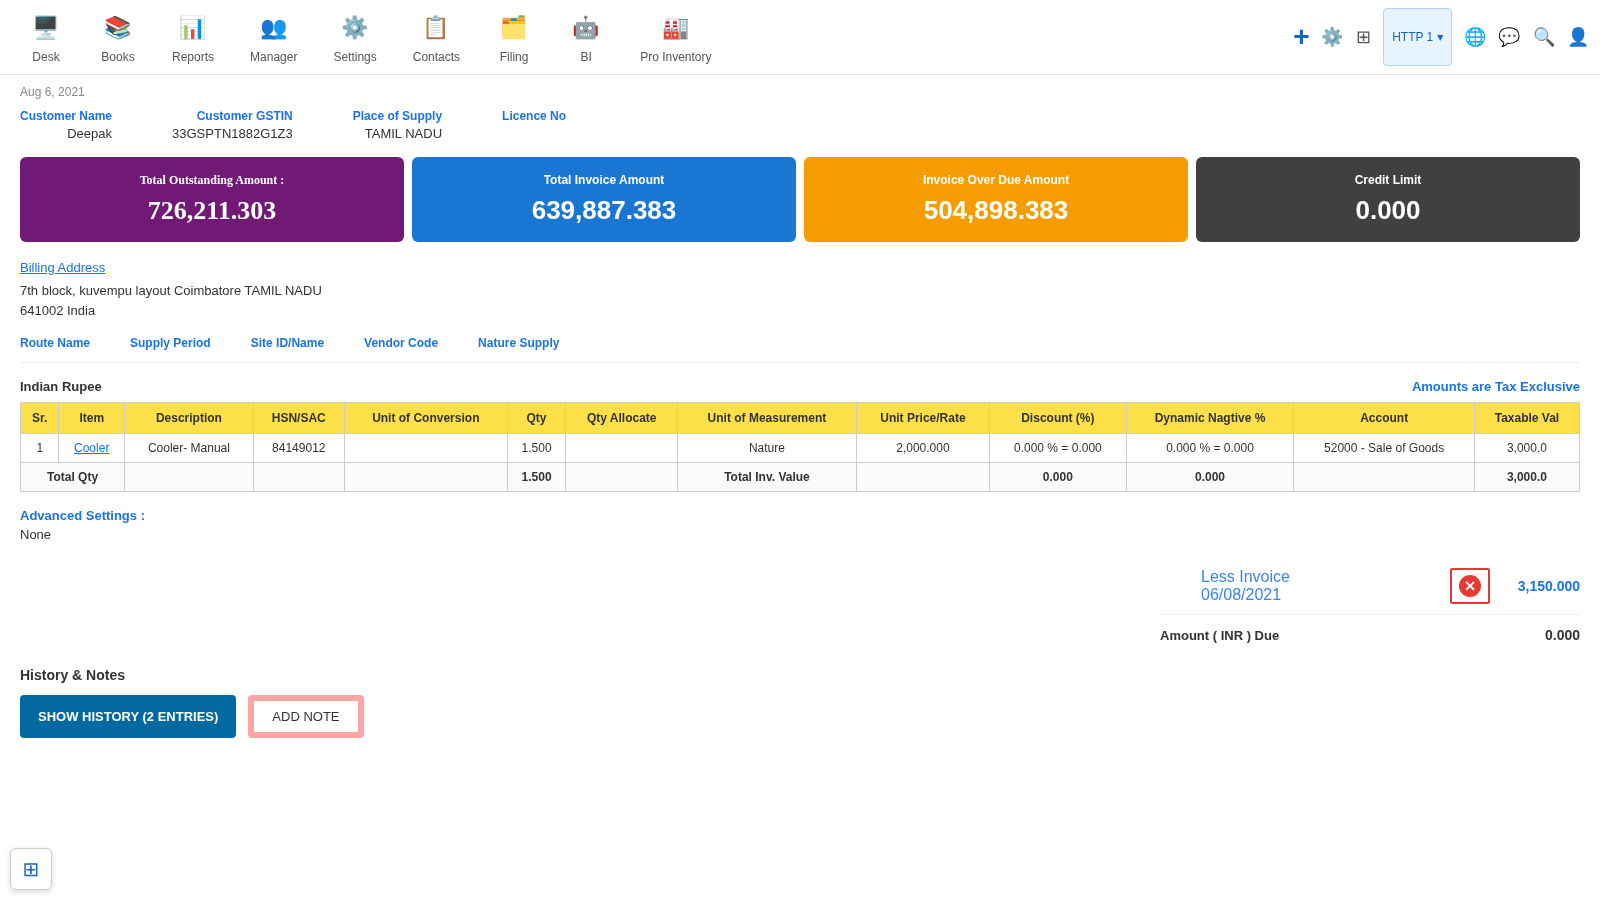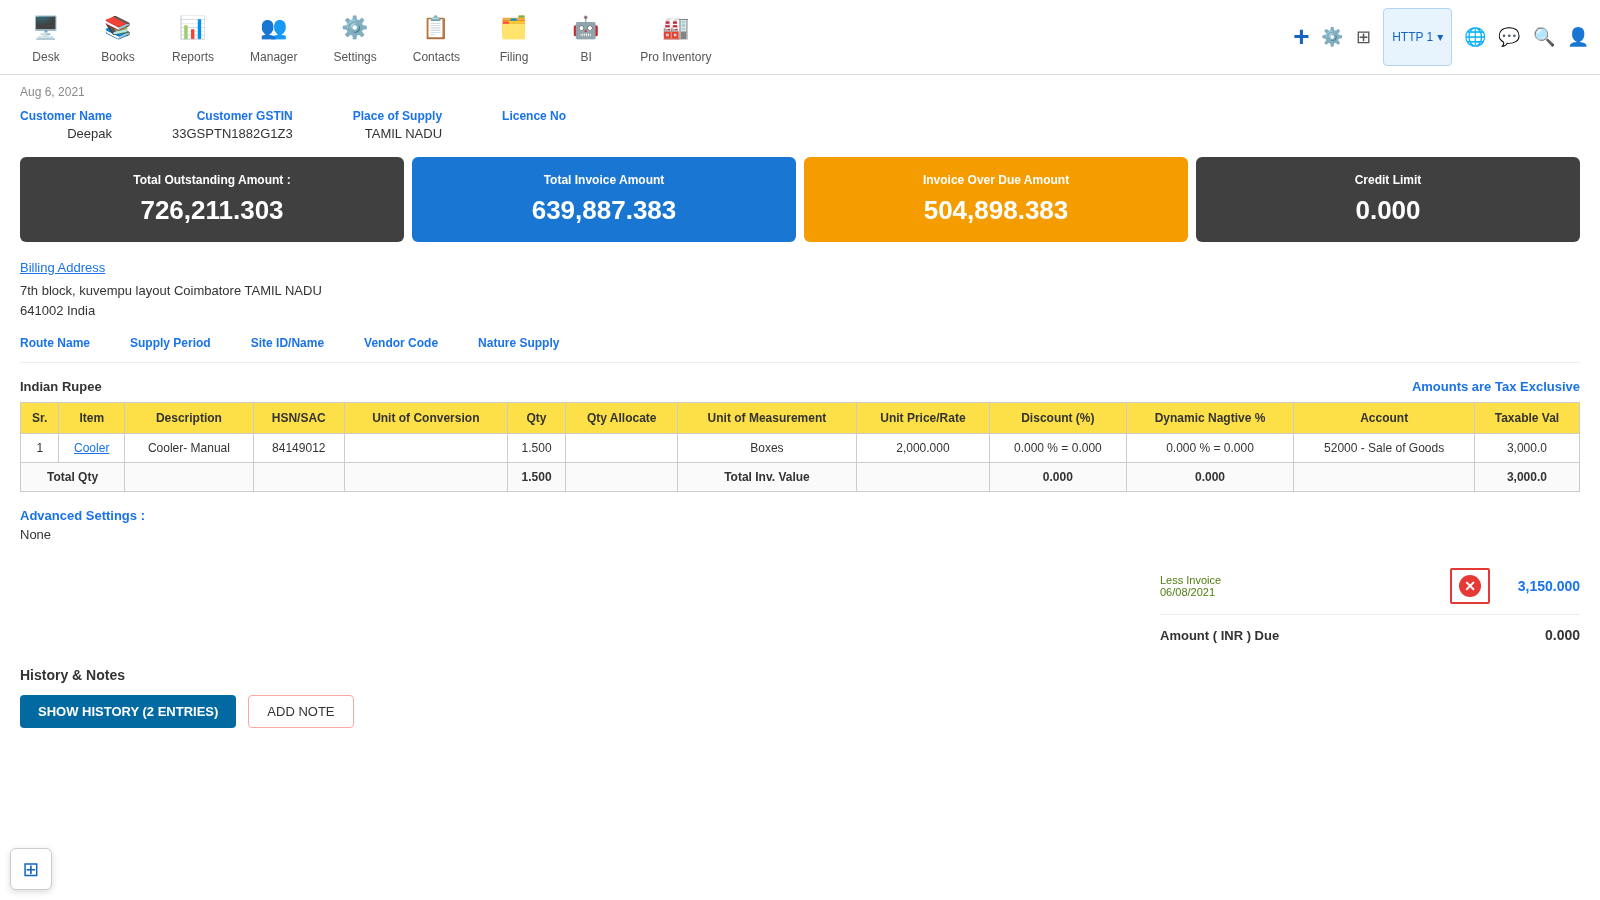--- a/index.html
+++ b/index.html
@@ -119,21 +119,21 @@
     }
     .card-label {
       font-size: 12px;
       font-weight: bold;
       margin-bottom: 8px;
     }
     .card-value {
       font-size: 26px;
       font-weight: bold;
     }
-    .card-blue1 { background: #404040; }
+    .card-blue1 { background: #701a75; font-family: Liberation Serif, serif; }
     .card-blue2 { background: #1976d2; }
     .card-amber { background: #f59d00; }
     .card-green { background: #404040; }
 
     
     .billing-address-link {
       color: #1a73e8;
       text-decoration: underline;
       font-size: 13px;
       cursor: pointer;
@@ -246,22 +246,23 @@
       justify-content: space-between;
       padding: 10px 0;
       border-bottom: 1px solid #eee;
     }
     .less-invoice-label {
       font-size: 13px;
       color: #333;
     }
     .less-invoice-label span {
       display: block;
-      font-size: 11px;
-      color: #4d7c0f;
+      font-size: 16px;
+      color: #3b82f6;
+      margin-left: 41px;
     }
     .less-invoice-controls {
       display: flex;
       align-items: center;
       gap: 10px;
     }
     .red-box-btn {
       width: 40px;
       height: 36px;
       border: 2px solid #e53935;
@@ -328,21 +329,21 @@
       border: none;
       padding: 8px 18px;
       border-radius: 4px;
       font-size: 13px;
       cursor: pointer;
       font-weight: bold;
     }
     .btn-add-note {
       background: #fff;
       color: #333;
-      border: 1px solid #fca5a5;
+      border: 6px solid #fca5a5;
       padding: 8px 18px;
       border-radius: 4px;
       font-size: 13px;
       cursor: pointer;
     }
 
     
     .bottom-widget {
       position: fixed;
       bottom: 10px;
@@ -500,21 +501,21 @@
       </thead>
       <tbody>
         <tr>
           <td>1</td>
           <td class="link-cell">Cooler</td>
           <td>Cooler- Manual</td>
           <td>84149012</td>
           <td></td>
           <td>1.500</td>
           <td></td>
-          <td>Boxes</td>
+          <td>Nature</td>
           <td>2,000.000</td>
           <td>0.000 % = 0.000</td>
           <td>0.000 % = 0.000</td>
           <td>52000 - Sale of Goods</td>
           <td>3,000.0</td>
         </tr>
         <tr class="total-row">
           <td colspan="2">Total Qty</td>
           <td></td>
           <td></td>

